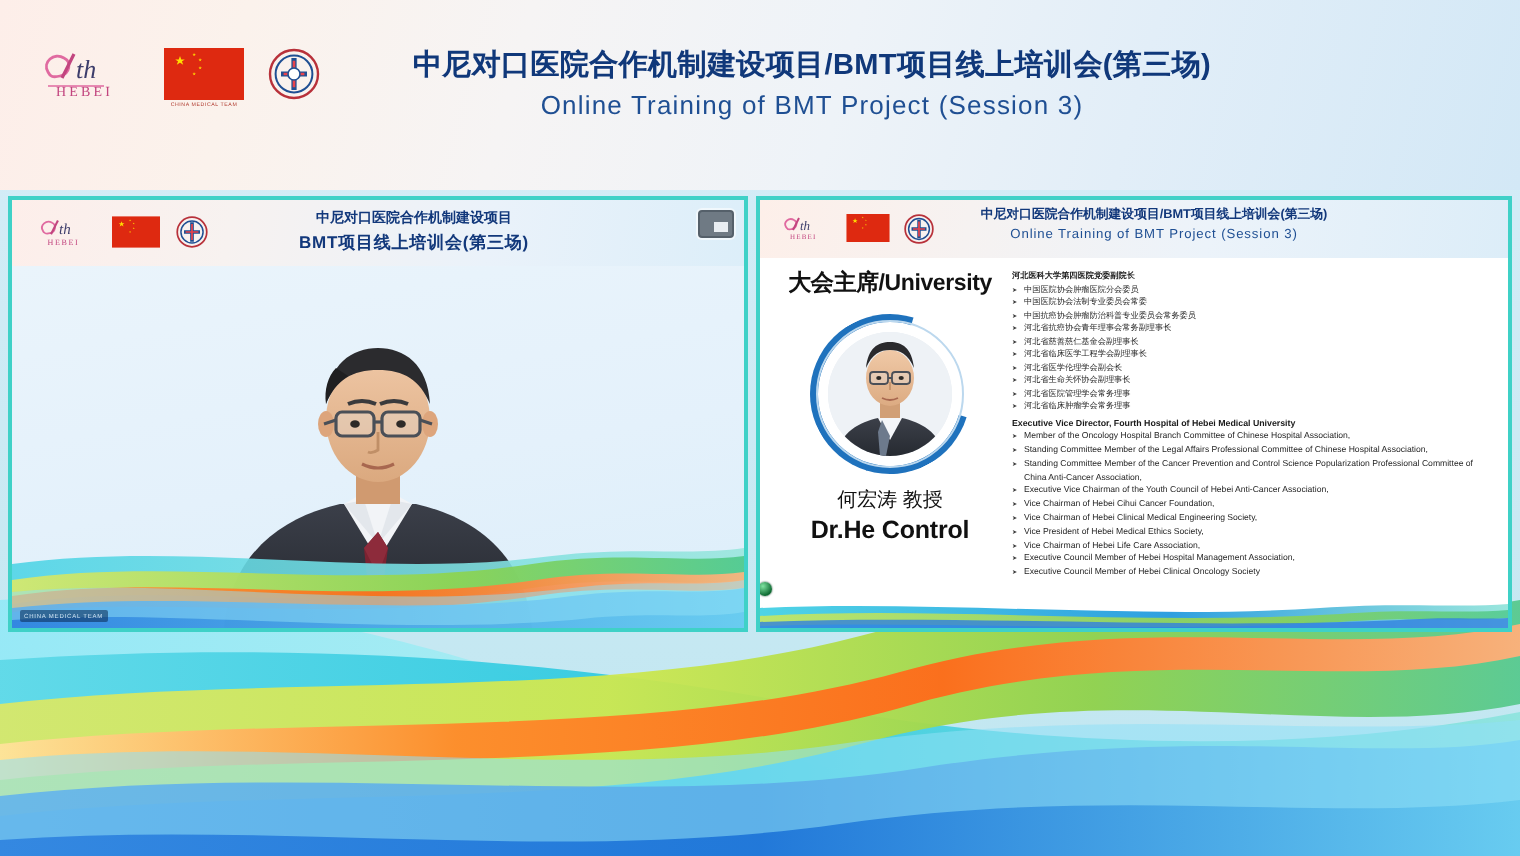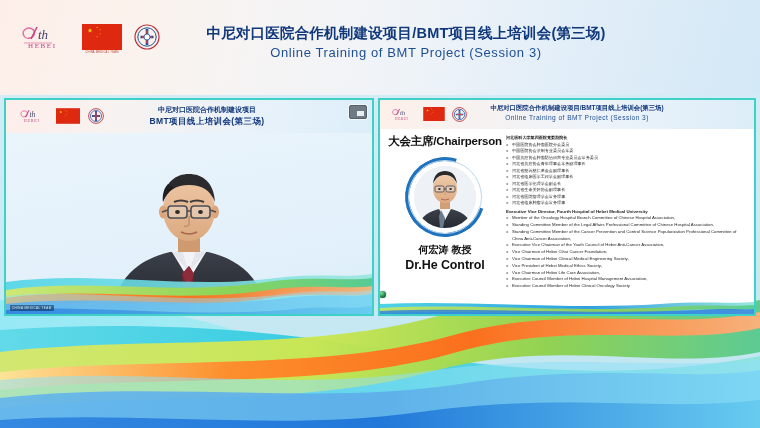--- a/index.html
+++ b/index.html
@@ -88,21 +88,21 @@
   #chair-title{font-size:11.5px;font-weight:bold;color:#111;letter-spacing:-.2px;
       white-space:nowrap;text-align:center;}
   #portrait-wrap{position:relative;width:80px;height:80px;margin:8px auto 0;}
   #ring{position:absolute;inset:0;border-radius:50%;
       border:4px solid #1f72bd;border-right-color:transparent;
       transform:rotate(-28deg);}
   #ring2{position:absolute;left:3px;top:3px;right:3px;bottom:3px;border-radius:50%;
       border:1.5px solid #bcd8ee;}
   #portrait{position:absolute;left:9px;top:9px;width:62px;height:62px;border-radius:50%;
       overflow:hidden;background:#e9eef3;}
-  #chair-name-cn{margin-top:6px;text-align:center;font-size:10px;font-weight:bold;color:#111;}
+  #chair-name-cn{margin-top:6px;text-align:center;font-size:10px;font-weight:normal;color:#111;}
   #chair-name-en{margin-top:1px;text-align:center;font-size:12.5px;font-weight:bold;color:#111;
       letter-spacing:-.1px;}
 
   #bio-col{position:absolute;left:126px;top:6px;right:6px;}
   .bio-h{font-size:4.1px;font-weight:bold;color:#1a1a1a;line-height:6.6px;}
   .bio-h.en{font-size:4.4px;letter-spacing:0;}
   .bio-li{font-size:4.1px;color:#262626;line-height:6.5px;position:relative;
       padding-left:6px;}
   .bio-li::before{content:"\27A4";position:absolute;left:0;top:0;font-size:3.1px;color:#3a3a3a;}
   .bio-li.en{font-size:4.3px;line-height:6.8px;}
@@ -358,21 +358,21 @@
       </div>
       <div class="txt">
         <div class="l1">中尼对口医院合作机制建设项目/BMT项目线上培训会(第三场)</div>
         <div class="l2">Online Training of BMT Project (Session 3)</div>
       </div>
     </div>
 
     <div id="share-body">
 
       <div id="chair-col">
-        <div id="chair-title">大会主席/Chairperson</div>
+        <div id="chair-title">大会主席/University</div>
 
         <div id="portrait-wrap">
           <div id="ring"></div>
           <div id="ring2"></div>
           <div id="portrait">
             <svg viewBox="0 0 62 62" width="62" height="62">
               <defs>
                 <linearGradient id="skin2" x1="0" y1="0" x2="0" y2="1">
                   <stop offset="0" stop-color="#f0c9a7"></stop>
                     <stop offset="1" stop-color="#dcab82"></stop>

